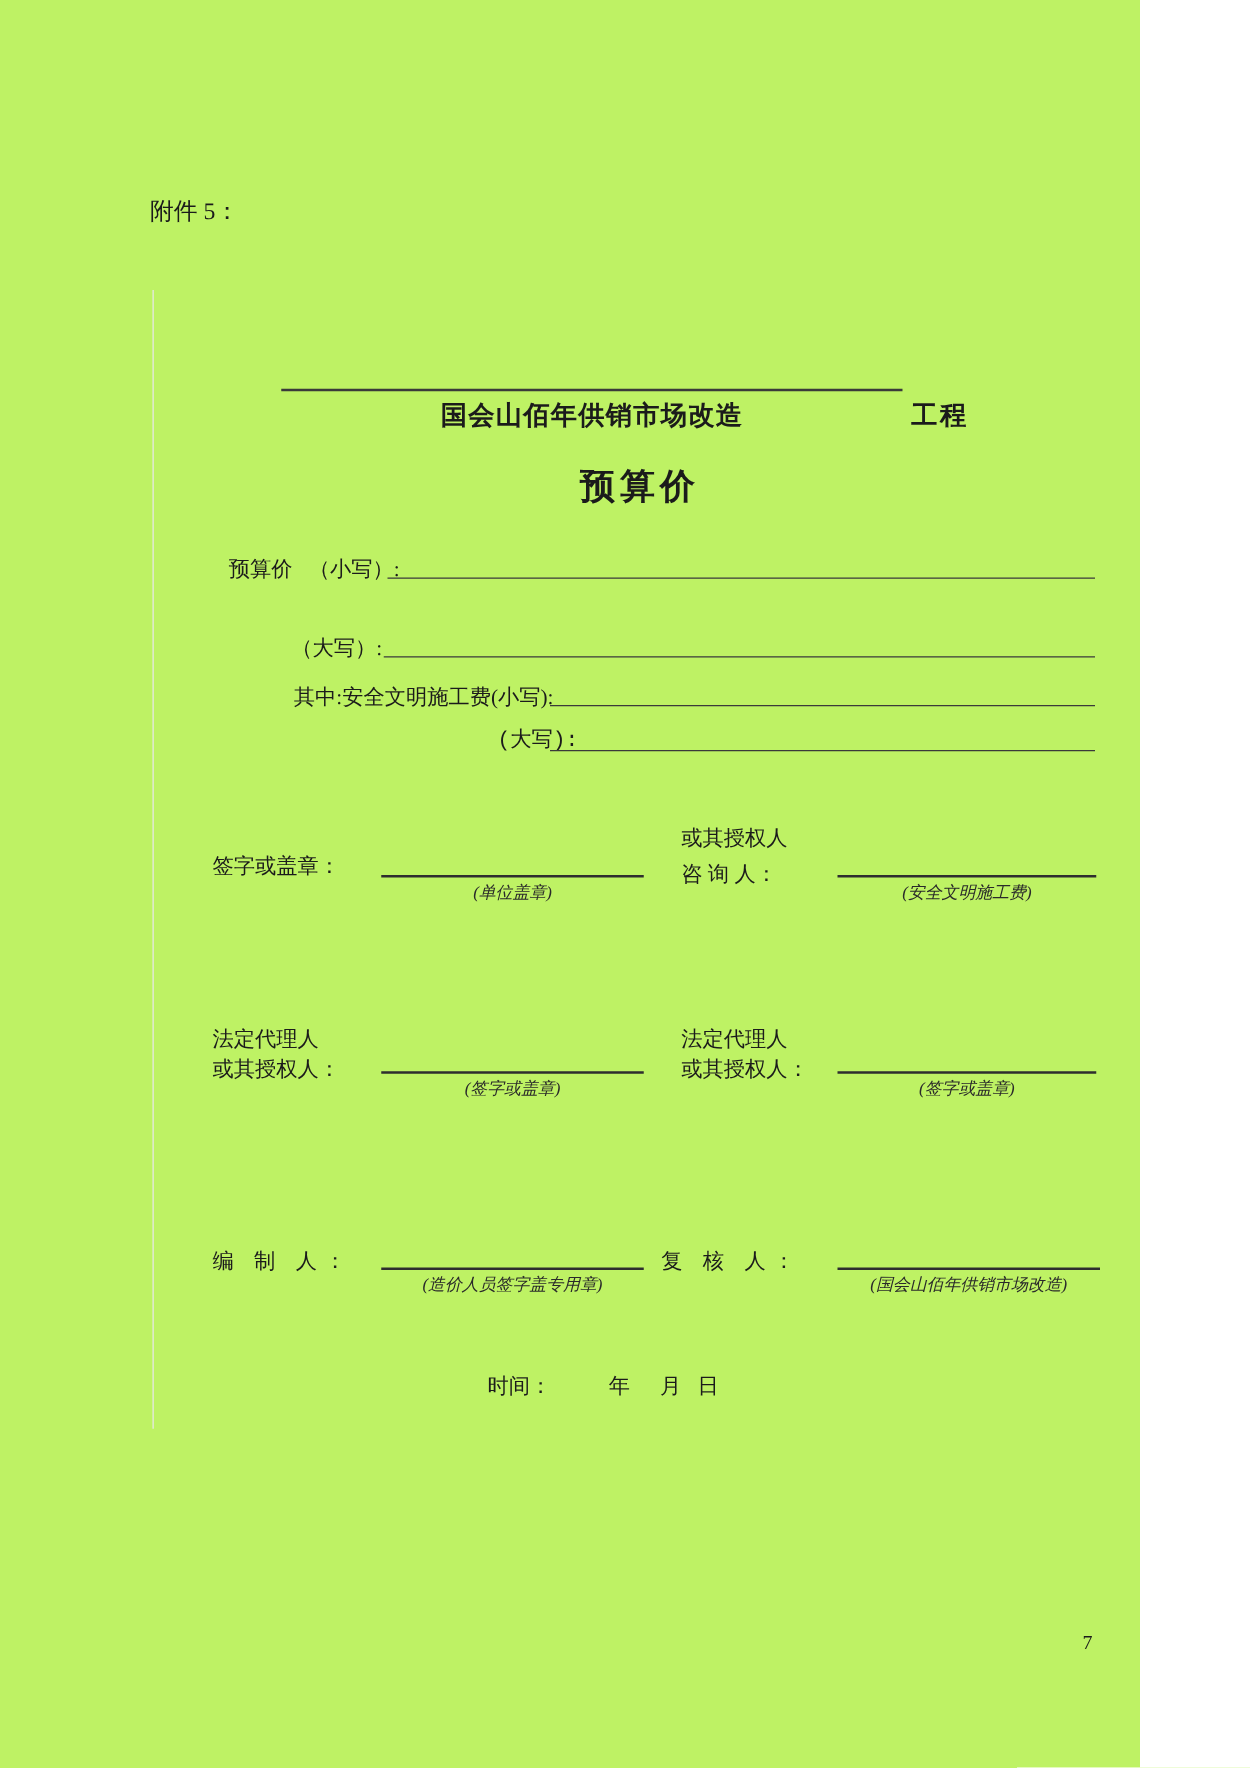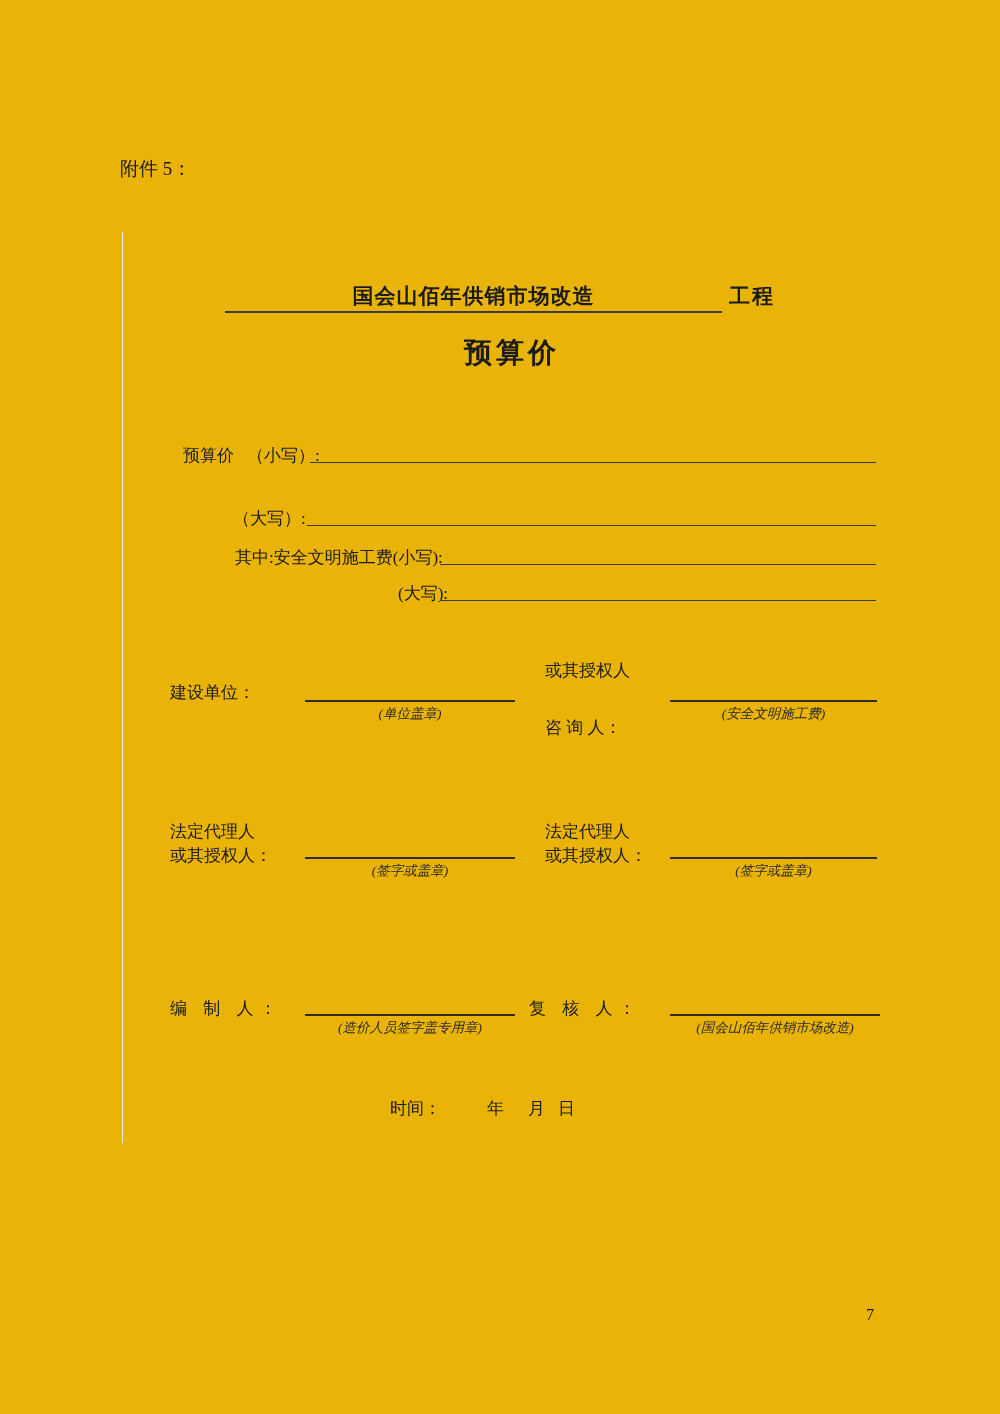--- a/index.html
+++ b/index.html
@@ -1,30 +1,30 @@
 <!DOCTYPE html>
 <html><head>
 <meta charset="utf-8">
 <style>
   html,body{margin:0;padding:0;background:#ffffff;}
   #page{
     position:relative;
-    width:1000px;height:1414px;
-    background:#eab308;
+    width:912px;height:1414px;
+    background:#bef264;
     font-family:"Liberation Serif","DejaVu Serif",serif;
     color:#1b1b1b;
     overflow:hidden;
   }
   .abs{position:absolute;}
   .lbl{font-size:17px;line-height:24px;white-space:nowrap;}
   .cap{font-size:13.5px;color:#2a2a2a;text-align:center;white-space:nowrap;font-style:italic;}
   .fill-line{border-bottom:1.5px solid #3a3a3a;height:0;}
   .sig-line{border-bottom:2px solid #2e2e2e;height:0;}
   .center{text-align:center;}
-  .bold{font-weight:bold;}
+  .bold{font-weight:bold;margin-top:36px;}
   #form-border{
     border-left:1px solid #e7e7e7;
     width:0;
   }
 </style>
 </head>
 <body>
 
 <div id="page">
 
@@ -41,29 +41,29 @@
   <div class="abs lbl" style="left:183px;top:444px;">预算价</div>
   <div class="abs lbl" style="left:247px;top:444px;">（小写）:</div>
   <div class="abs fill-line" style="left:310px;top:462px;width:566px;"></div>
 
   <div class="abs lbl" style="left:233px;top:507px;">（大写）:</div>
   <div class="abs fill-line" style="left:307px;top:525px;width:569px;"></div>
 
   <div class="abs lbl" style="left:235px;top:546px;">其中:安全文明施工费(小写):</div>
   <div class="abs fill-line" style="left:440px;top:564px;width:436px;"></div>
 
-  <div class="abs lbl" style="left:398px;top:582px;">(大写):</div>
+  <div class="abs lbl" style="left:398px;top:582px;font-family:Liberation Mono, monospace;">(大写):</div>
   <div class="abs fill-line" style="left:440px;top:600px;width:436px;"></div>
 
-  <div class="abs lbl" style="left:170px;top:681px;">建设单位：</div>
+  <div class="abs lbl" style="left:170px;top:681px;">签字或盖章：</div>
   <div class="abs sig-line" style="left:305px;top:700px;width:210px;"></div>
   <div class="abs cap" style="left:305px;top:705px;width:210px;">(单位盖章)</div>
 
   <div class="abs lbl" style="left:545px;top:659px;">或其授权人</div>
-  <div class="abs lbl" style="left:545px;top:716px;">咨 询 人：</div>
+  <div class="abs lbl" style="left:545px;top:688px;">咨 询 人：</div>
   <div class="abs sig-line" style="left:670px;top:700px;width:207px;"></div>
   <div class="abs cap" style="left:670px;top:705px;width:207px;">(安全文明施工费)</div>
 
   <div class="abs lbl" style="left:170px;top:820px;">法定代理人</div>
   <div class="abs lbl" style="left:170px;top:844px;">或其授权人：</div>
   <div class="abs sig-line" style="left:305px;top:857px;width:210px;"></div>
   <div class="abs cap" style="left:305px;top:862px;width:210px;">(签字或盖章)</div>
 
   <div class="abs lbl" style="left:545px;top:820px;">法定代理人</div>
   <div class="abs lbl" style="left:545px;top:844px;">或其授权人：</div>

